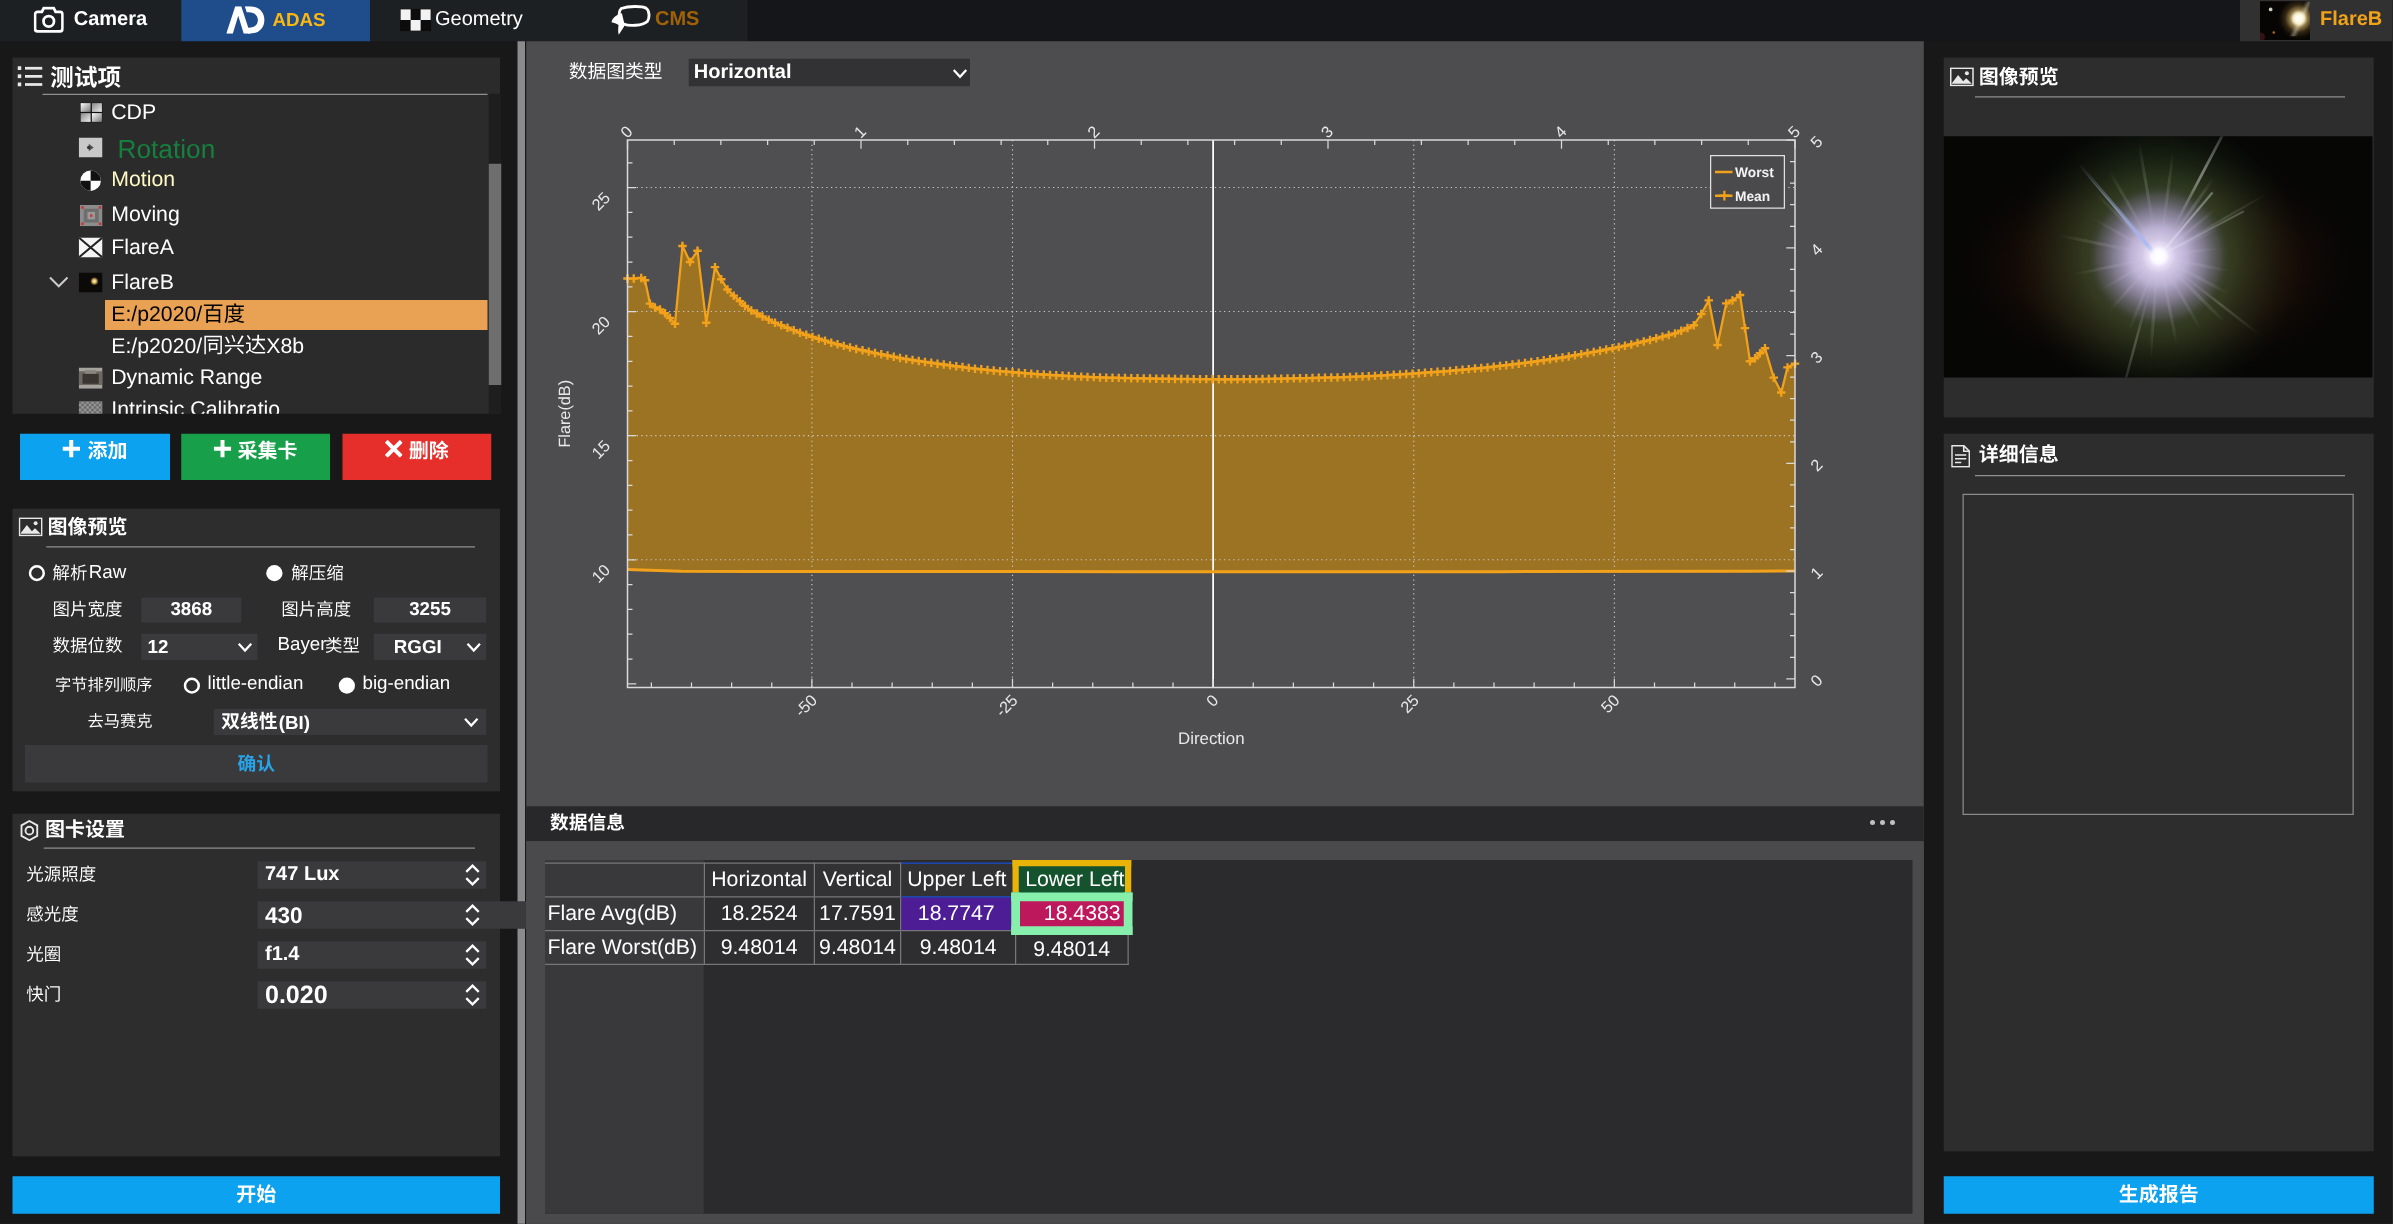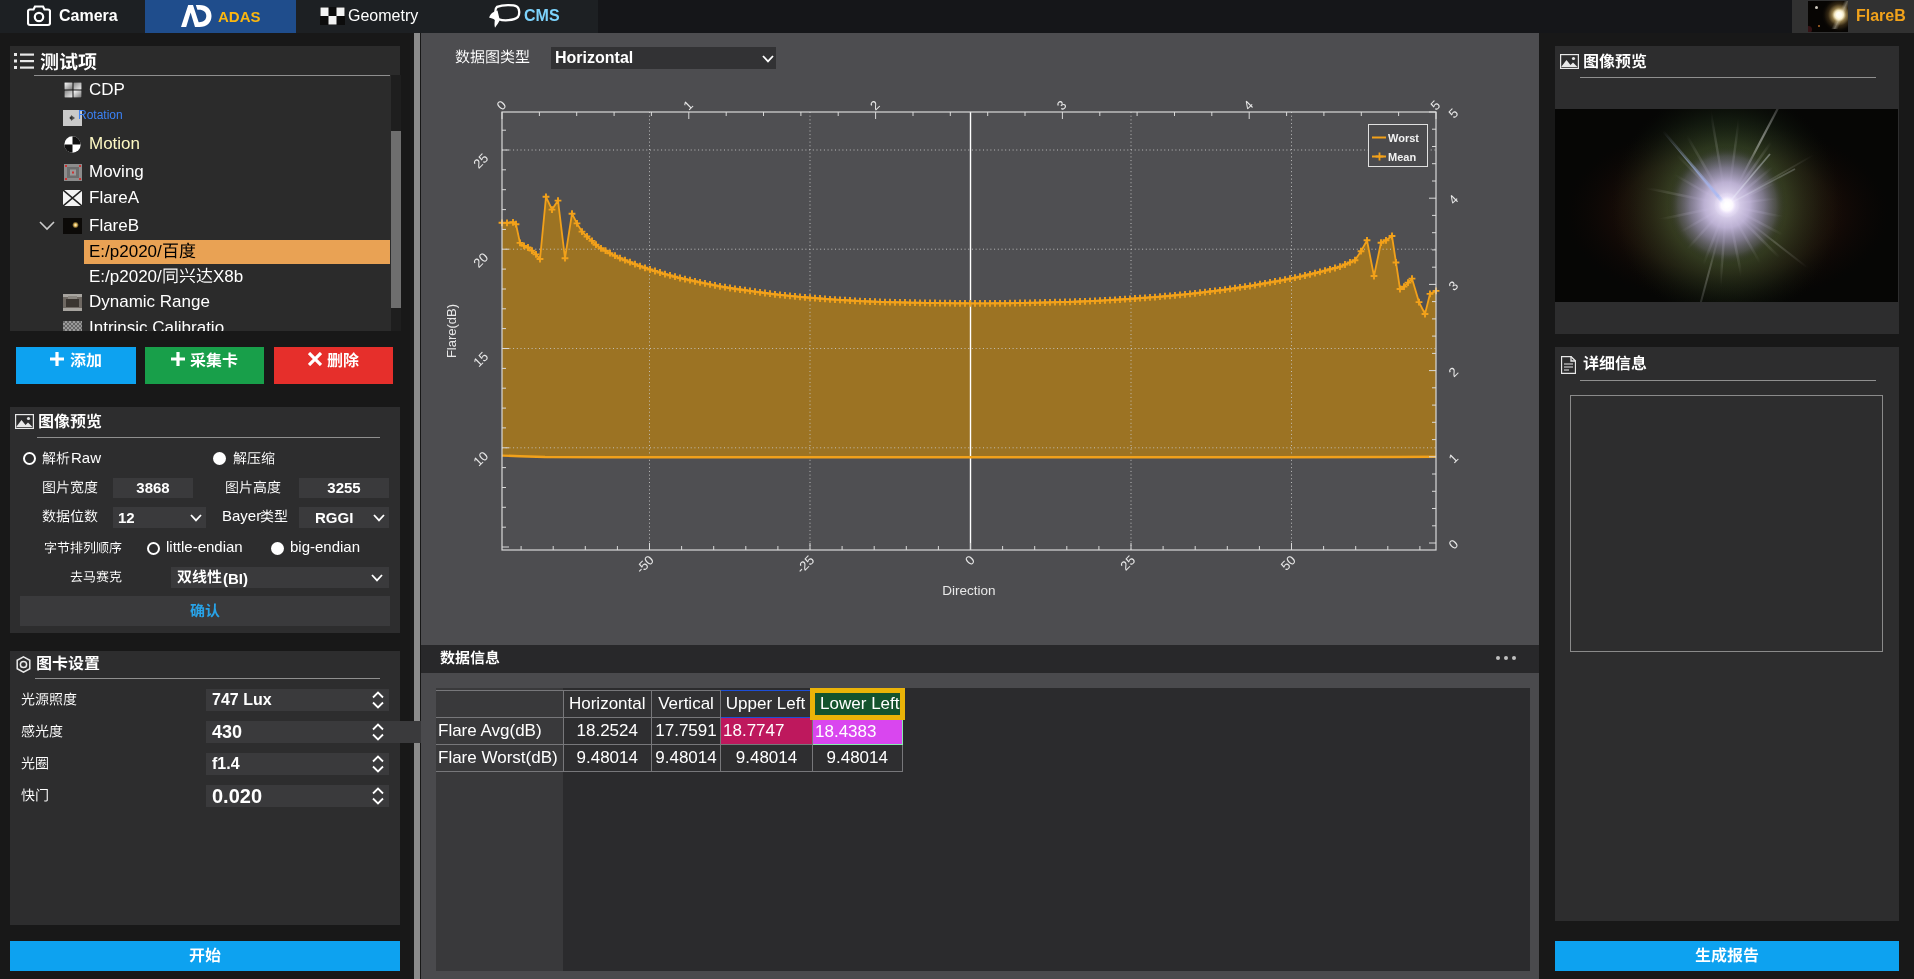--- a/index.html
+++ b/index.html
@@ -17,21 +17,21 @@
 <path d="M0 22 L7.2 0 H12 L19.2 22 H14 L9.6 7.6 L5.2 22 Z" fill="#fff"></path>
 <path d="M14.8 0 H18.5 C26 0 30.5 4.5 30.5 11 C30.5 17.5 26 22 18.5 22 H17.6 L16 17.2 H18 C22.5 17.2 25.3 14.8 25.3 11 C25.3 7.2 22.5 4.8 18 4.8 H16.4 Z" fill="#fff"></path>
   </svg><div class="abs" style="left:218px;top:8px;font-size:15px;font-weight:bold;color:#fbb70f">ADAS</div><div class="abs" style="left:296px;top:0;width:152px;height:33px;background:#1d2023"></div><svg class="icon" style="left:320px;top:7px" width="25" height="18" viewBox="0 0 25 18">
 <rect x="0" y="0" width="25" height="18" fill="#0c0c0c"></rect>
 <rect x="0.5" y="0.5" width="8" height="8.5" fill="#f2f2f2"></rect>
     <rect x="16.5" y="0.5" width="8" height="8.5" fill="#f2f2f2"></rect>
 <rect x="8.5" y="9" width="8" height="8.5" fill="#f2f2f2"></rect>
   </svg><div class="abs" style="left:348px;top:7px;font-size:16px;font-weight:normal;color:#fff">Geometry</div><div class="abs" style="left:448px;top:0;width:150px;height:33px;background:#1d2023"></div><svg class="icon" style="left:488px;top:4px" width="33" height="24" viewBox="0 0 33 24">
 <path d="M9 2.8 C15 0.7 25.5 0.7 28.8 2.5 C31.6 4.2 32 10.5 29.8 13.2 C26 16.8 15 17 11 15.2 C7.2 13.3 6.2 5.2 9 2.8 Z" fill="none" stroke="#fff" stroke-width="2.3"></path>
 <path d="M9.5 6.5 C5.5 7.5 1.8 10 1.2 13.8 C3 14.2 5.2 14.6 6.8 16 C6.6 18.6 6.2 21.2 7 23.8 C8.8 21.2 10.6 18.4 11.8 16.2 Z" fill="#fff"></path>
-  </svg><div class="abs" style="left:524px;top:7px;font-size:16px;font-weight:bold;color:#7dd3fc">CMS</div><div class="abs" style="left:1792px;top:0;width:122px;height:33px;background:#313131"></div><div class="abs" style="left:1808px;top:1px;width:40px;height:31px;background:#070503;overflow:hidden">
+  </svg><div class="abs" style="left:524px;top:7px;font-size:16px;font-weight:bold;color:#a16207">CMS</div><div class="abs" style="left:1792px;top:0;width:122px;height:33px;background:#313131"></div><div class="abs" style="left:1808px;top:1px;width:40px;height:31px;background:#070503;overflow:hidden">
 <div class="abs" style="left:13px;top:-2px;width:36px;height:36px;background:radial-gradient(circle at 50% 44%, #fffdf2 0 2.5px, rgba(255,242,200,0.95) 4.5px, rgba(235,200,120,0.6) 7px, rgba(150,115,55,0.3) 11px, rgba(60,45,20,0.12) 15px, rgba(0,0,0,0) 17px)"></div>
 <div class="abs" style="left:22px;top:0;width:22px;height:28px;background:linear-gradient(115deg, rgba(0,0,0,0) 40%, rgba(255,250,230,0.35) 50%, rgba(0,0,0,0) 60%)"></div>
 <div class="abs" style="left:7px;top:5px;width:3px;height:3px;border-radius:50%;background:#cfcabf"></div>
 <div class="abs" style="left:10px;top:24px;width:2px;height:2px;border-radius:50%;background:#b06a28"></div>
 <div class="abs" style="left:-3px;top:25px;width:7px;height:7px;background:rgba(110,35,45,0.45);border-radius:50%"></div>
 </div><div class="abs" style="left:1856px;top:7px;font-size:16px;font-weight:bold;color:#f1a21b">FlareB</div><div class="abs" style="left:414px;top:33px;width:6px;height:946px;background:#8b8b8b"></div><div class="box" style="left:10px;top:46px;width:390px;height:285px;background:#2b2b2b"></div><svg class="icon" style="left:14px;top:52px" width="20" height="18" viewBox="0 0 20 18">
 <g fill="#e8e8e8">
       <rect x="0" y="1" width="3" height="3"></rect>
       <rect x="0" y="7.5" width="3" height="3"></rect>
       <rect x="0" y="14" width="3" height="3"></rect>
@@ -60,21 +60,21 @@
   </svg><svg class="icon" style="left:64px;top:82px" width="18" height="16" viewBox="0 0 18 16">
     <rect width="18" height="16" fill="#111"></rect>
 <rect x="0.5" y="0.5" width="8" height="7" fill="url(#gcdp)"></rect>
     <rect x="9.5" y="0.5" width="8" height="7" fill="url(#gcdp2)"></rect>
 <rect x="0.5" y="8.5" width="8" height="7" fill="url(#gcdp2)"></rect>
     <rect x="9.5" y="8.5" width="8" height="7" fill="url(#gcdp)"></rect>
   </svg><div class="abs" style="left:89px;top:80px;font-size:17px;color:#fff">CDP</div><svg class="icon" style="left:63px;top:110px" width="19" height="16" viewBox="0 0 19 16">
     <rect width="19" height="16" fill="#c9c9c9"></rect>
     <path d="M8 5 L12 8 L8 11 Z" fill="#555"></path>
     <circle cx="8" cy="8" r="1.4" fill="#333"></circle>
-  </svg><div class="abs" style="left:78px;top:108px;font-size:12px;color:#3b82f6">Rotation</div><svg class="icon" style="left:64px;top:136px" width="17" height="17" viewBox="0 0 17 17">
+  </svg><div class="abs" style="left:94px;top:108px;font-size:21px;color:#15803d">Rotation</div><svg class="icon" style="left:64px;top:136px" width="17" height="17" viewBox="0 0 17 17">
     <circle cx="8.5" cy="8.5" r="8.2" fill="#fff"></circle>
     <path d="M8.5 8.5 L8.5 0.3 A8.2 8.2 0 0 1 16.7 8.5 Z" fill="#111"></path>
     <path d="M8.5 8.5 L8.5 16.7 A8.2 8.2 0 0 1 0.3 8.5 Z" fill="#111"></path>
   </svg><div class="abs" style="left:89px;top:134px;font-size:17px;color:#fef9c3">Motion</div><svg class="icon" style="left:64px;top:164px" width="18" height="17" viewBox="0 0 18 17">
     <rect width="18" height="17" fill="#8c8c8c"></rect>
     <rect x="3" y="3" width="12" height="11" fill="#6e6e6e"></rect>
     <rect x="6" y="5.5" width="6" height="6" fill="#999"></rect>
     <g fill="#c33">
       <rect x="1" y="1" width="2" height="2"></rect>
       <rect x="15" y="1" width="2" height="2"></rect>
@@ -239,22 +239,22 @@
         <td style="width:127px;border:1px solid #77777a;border-left:none;background:#39393b;text-align:center"></td>
         <td style="width:88.5px;border:1px solid #77777a;background:#323234;text-align:center">Horizontal</td>
         <td style="width:69px;border:1px solid #77777a;background:#323234;text-align:center">Vertical</td>
         <td style="width:92px;border:1px solid #1d4ed8;background:#323234;text-align:center">Upper Left</td>
         <td style="width:89.5px;border:5px solid #eab308;background:#14532d;text-align:right">Lower Left</td>
       </tr>
       <tr style="height:27px">
         <td style="border:1px solid #77777a;border-left:none;background:#39393b;text-align:left;padding:0 2px">Flare Avg(dB)</td>
         <td style="border:1px solid #77777a;background:#2e2e30;text-align:center;padding:0 2px">18.2524</td>
         <td style="border:1px solid #77777a;background:#2e2e30;text-align:center;padding:0 2px">17.7591</td>
-        <td style="border:1px solid #77777a;background:#be185d;text-align:left;padding:0 2px">18.7747</td>
-        <td style="border:1px solid #86efac;background:#d946ef;text-align:left;padding:0 2px">18.4383</td>
+        <td style="border:1px solid #77777a;background:#4c1d95;text-align:center;padding:0 2px">18.7747</td>
+        <td style="border:7px solid #86efac;background:#be185d;text-align:right;padding:0 2px">18.4383</td>
       </tr>
       <tr style="height:27px">
         <td style="border:1px solid #77777a;border-left:none;background:#39393b;text-align:left;padding:0 2px">Flare Worst(dB)</td>
         <td style="border:1px solid #77777a;background:#2e2e30;text-align:center;padding:0 2px">9.48014</td>
         <td style="border:1px solid #77777a;background:#2e2e30;text-align:center;padding:0 2px">9.48014</td>
         <td style="border:1px solid #77777a;background:#2e2e30;text-align:center;padding:0 2px">9.48014</td>
         <td style="border:1px solid #77777a;background:#2e2e30;text-align:center;padding:0 2px">9.48014</td>
       </tr>
     </tbody>
   </table><div class="box" style="left:1555px;top:46px;width:344px;height:288px"></div><svg class="icon" style="left:1560px;top:54px" width="19" height="15" viewBox="0 0 19 15">

